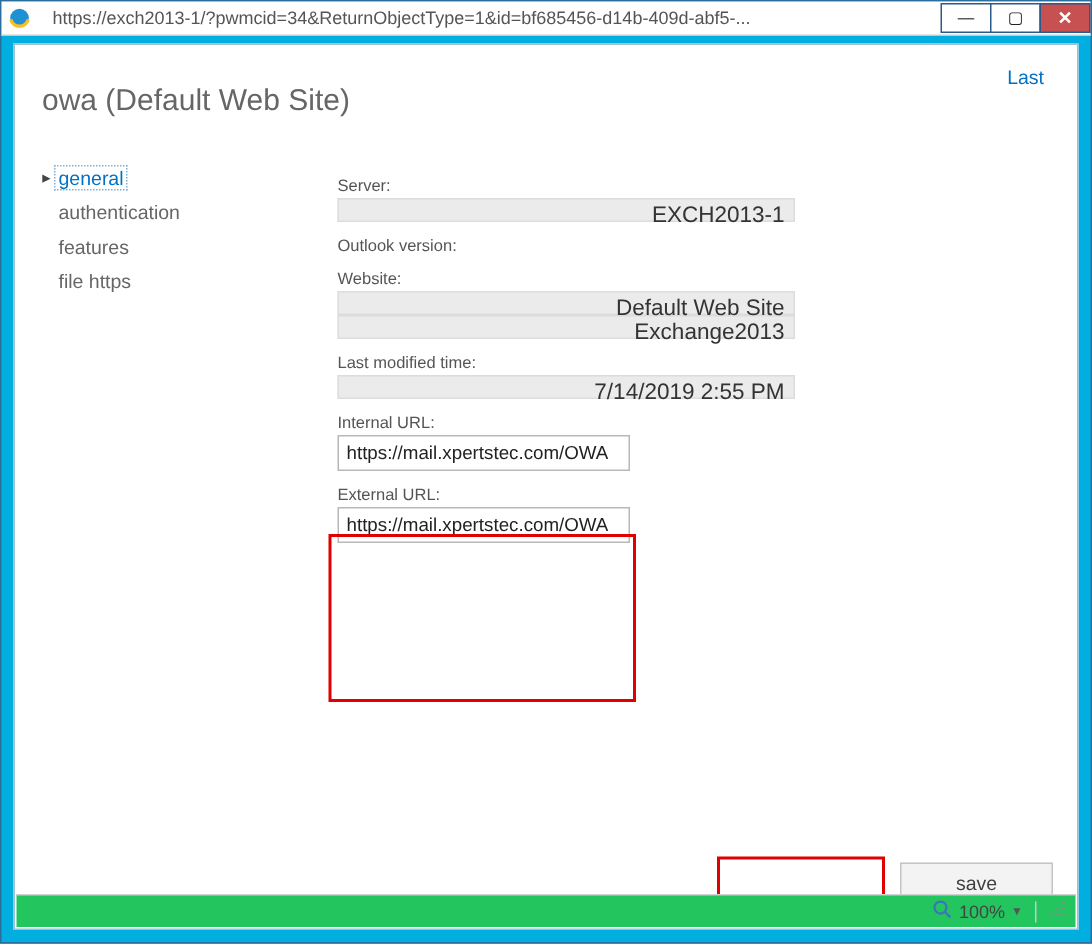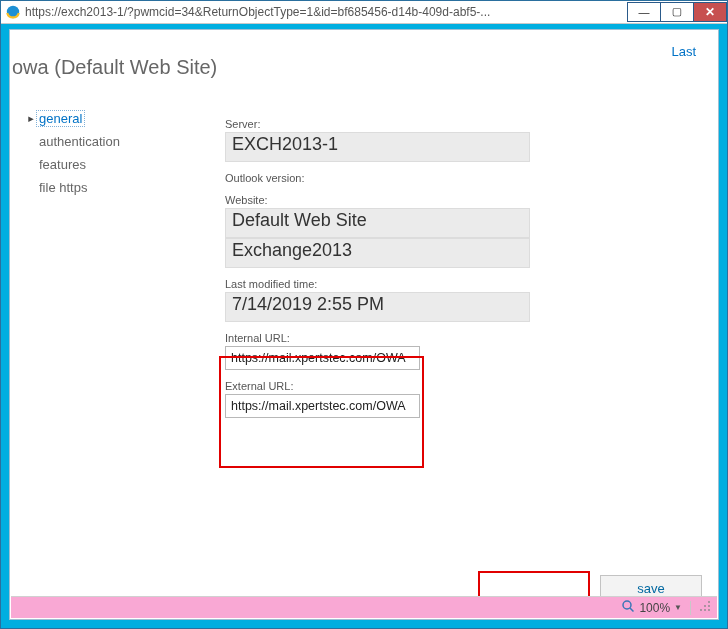--- a/index.html
+++ b/index.html
@@ -35,20 +35,21 @@
     display:inline-block;
   }
   .titlebar .url {
     flex: 1;
     font-size: 12px;
     color: #555;
     white-space: nowrap;
     overflow: hidden;
     text-overflow: ellipsis;
     padding-right: 4px;
+    margin-left: 10px;
   }
   .win-btns {
     display: flex;
     height: 20px;
     margin-top:-1px;
   }
   .win-btn {
     width: 34px;
     height: 20px;
     border: 1px solid #2a5a8a;
@@ -76,21 +77,21 @@
   .help-link {
     position:absolute;
     top: 14px;
     right: 22px;
     color:#0072c6;
     font-size: 13px;
   }
   .page-title {
     position:absolute;
     top: 26px;
-    left: 2px;
+    left: 18px;
     font-size: 20px;
     color:#666;
     font-weight: 300;
   }
 
   .left-nav {
     position:absolute;
     top: 78px;
     left: 16px;
     width: 170px;
@@ -125,28 +126,29 @@
   }
   .fld-label {
     font-size: 11px;
     color:#555;
     margin-top: 10px;
     margin-bottom: 2px;
   }
   .fld-label.first { margin-top:0; }
   .fld-readonly {
     width: 305px;
-    height: 30px;
+    height: 16px;
     background:#ebebeb;
     border:1px solid #dcdcdc;
     color:#333;
-    font-size:18px;
+    font-size:15px;
     padding: 2px 6px 0 6px;
     box-sizing:border-box;
     line-height:18px;
+    text-align:right;
   }
   .fld-input {
     width: 195px;
     height: 24px;
     border:1px solid #b8b8b8;
     font-size:12.5px;
     padding: 2px 5px;
     box-sizing:border-box;
     color:#222;
     display:block;
@@ -170,42 +172,42 @@
     right: 16px;
     display:flex;
     gap: 16px;
   }
   .btn {
     width: 100px;
     height: 24px;
     background:#f3f3f3;
     border:1px solid #c3c3c3;
     font-size:13px;
-    color:#0369a1;
+    color:#404040;
     display:flex;
     align-items:center;
     justify-content:center;
     cursor:default;
   }
   .highlight-box-save {
     position:absolute;
     bottom: 12px;
     right: 128px;
     width: 112px;
     height: 36px;
     border:2px solid #e10000;
     box-sizing:border-box;
     pointer-events:none;
   }
 
   .status-bar {
     position:absolute;
     left:1px; right:1px; bottom:1px;
     height: 22px;
-    background:#f9a8d4;
+    background:#22c55e;
     border-top:1px solid #d0d0d0;
     display:flex;
     justify-content:flex-end;
     align-items:center;
     padding-right:6px;
     box-sizing:border-box;
     gap:4px;
   }
   .zoom-level {
     font-size:12px; color:#444;

